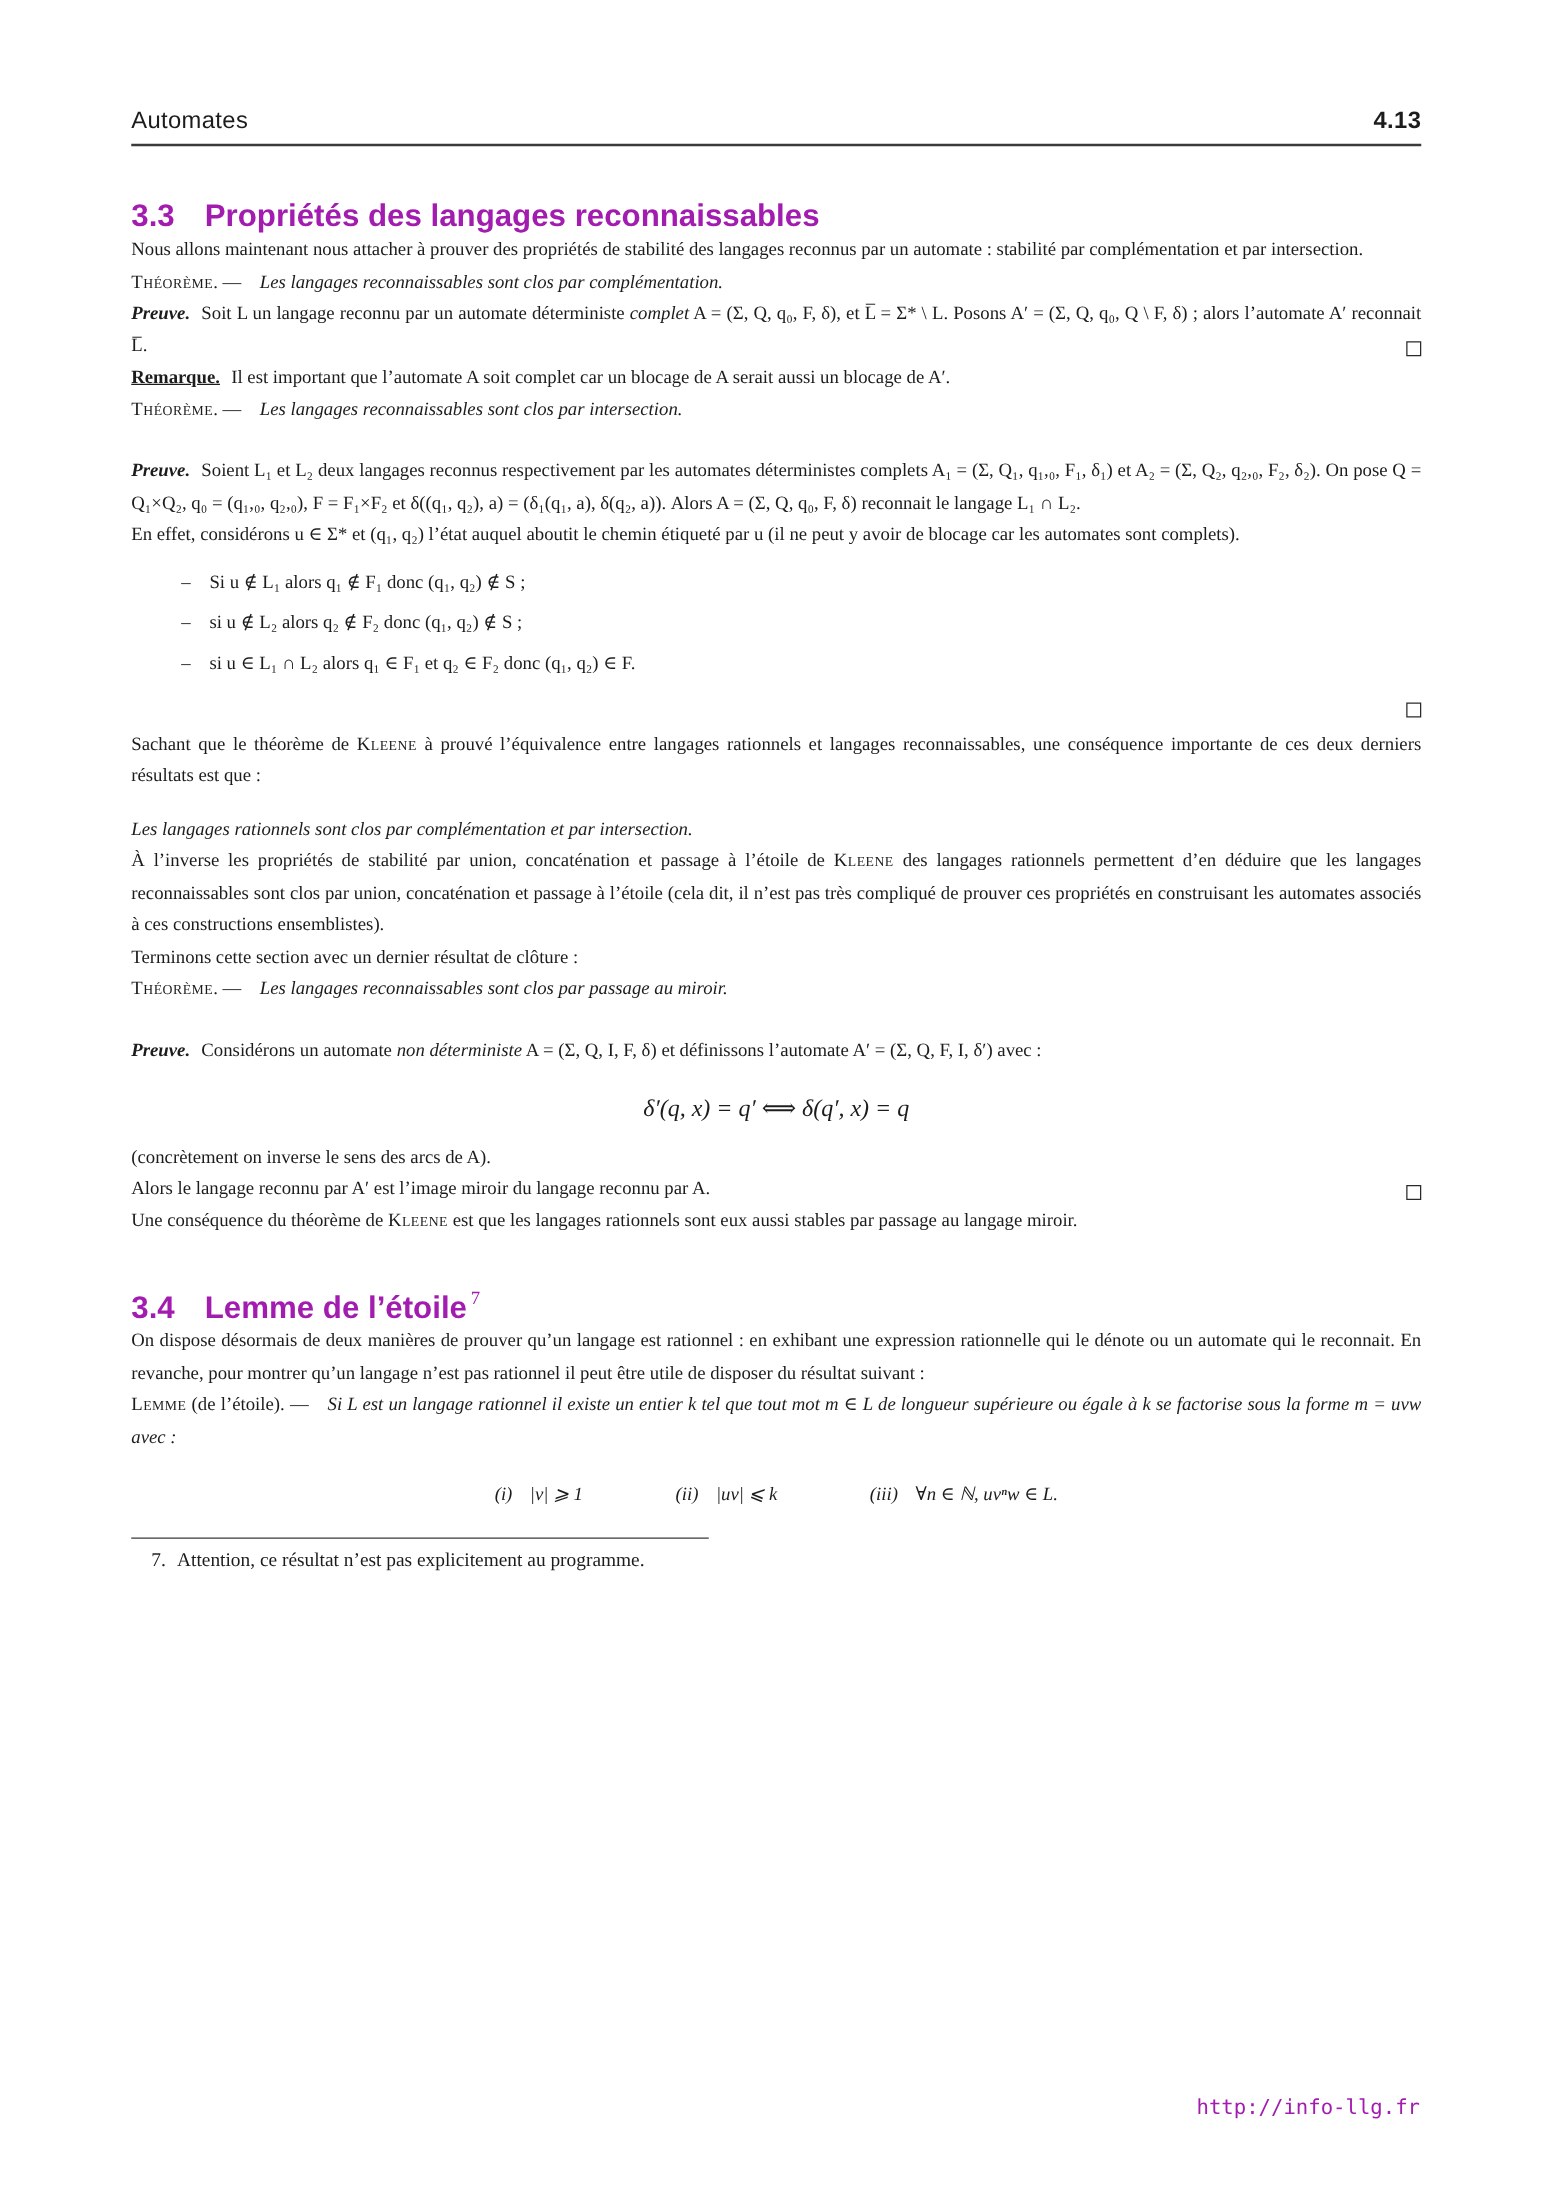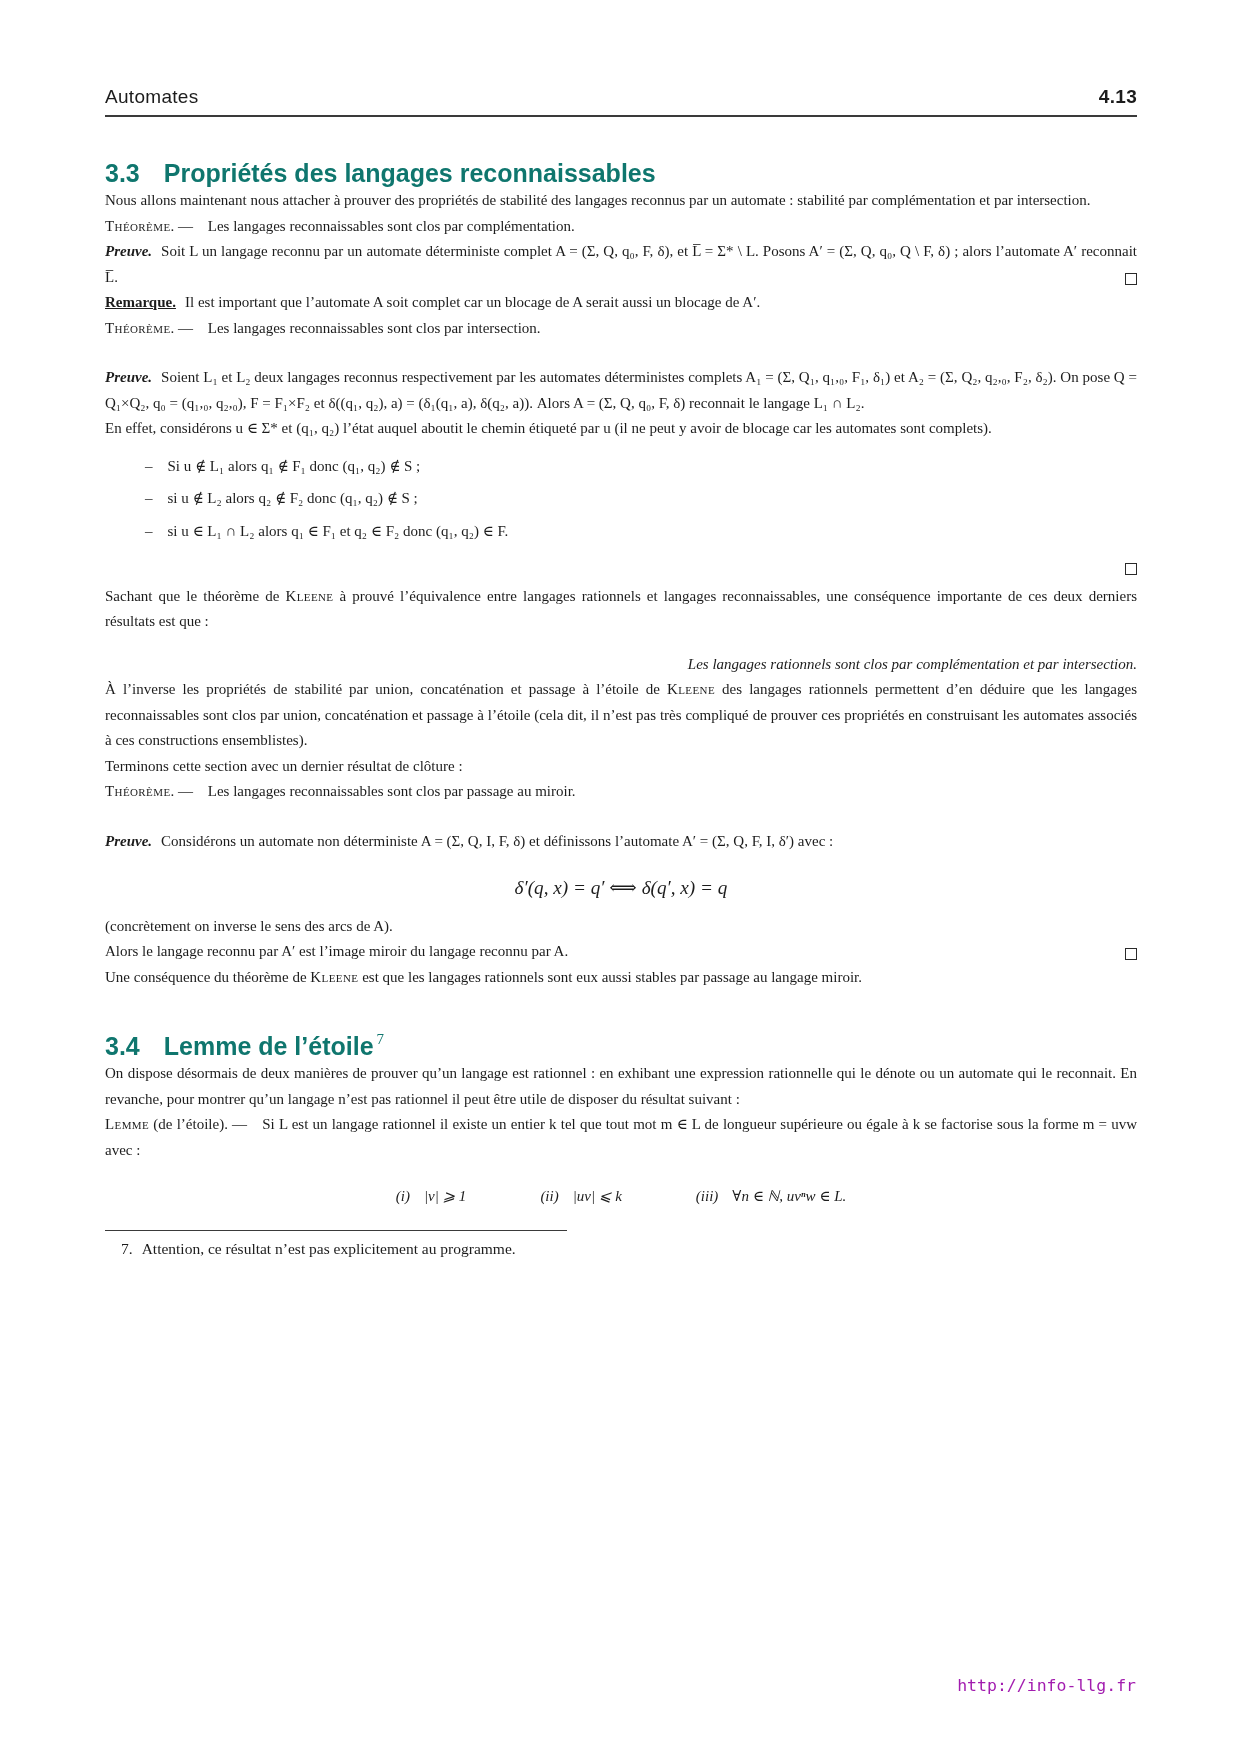--- a/index.html
+++ b/index.html
@@ -23,57 +23,57 @@
     padding-top: 86px; padding-bottom: 7px;
     border-bottom: 2px solid #3a3a3a;
     font-family: "Liberation Sans", "DejaVu Sans", sans-serif;
     font-size: 19px; letter-spacing: 0.3px;
   }
   .runhead .pageno { font-weight: bold; }
   
   .sechead {
     margin-top: 42px;
     font-family: "Liberation Sans", "DejaVu Sans", sans-serif;
-    font-size: 25px; font-weight: 700; color: #0f766e;
+    font-size: 25px; font-weight: 700; color: #a21caf;
     display: flex; gap: 24px; align-items: flex-start;
   }
   .sechead sup {
     font-family: "Liberation Serif", serif;
     font-weight: 400; font-size: 15px;
     position: relative; top: -2px; margin-left: 3px;
   }
   
   p.body, .blist, .qedline, .quote, .formula, .conds {
     font-size: 15px; line-height: 25.5px;
   }
   p.body { text-align: justify; margin: 0; }
   .mt { margin-top: 19px; }
   .blk { margin-top: 24px; }
   .sc { font-variant: small-caps; letter-spacing: 0.4px; }
-  .it { }
+  .it { font-style: italic; }
   .bi { font-weight: bold; font-style: italic; }
   .b  { font-weight: bold; text-decoration: underline; }
   .lbl-sep { margin-right: 11px; }
   .proof-label { margin-right: 9px; }
   .remark-label { margin-right: 9px; }
   .rel { position: relative; }
   .qed {
     display: inline-block;
     width: 12px; height: 12px;
     border: 1.4px solid #2a2a2a;
     background: #fff;
   }
   .qed-abs { position: absolute; right: 0; bottom: 5px; }
   .qedline { text-align: right; margin-top: 14px; }
   
   .blist { margin: 12px 0 0 40px; }
   .bitem { display: flex; gap: 15px; margin-top: 7px; }
   .bitem:first-child { margin-top: 0; }
   
-  .quote { text-align: right; font-style: italic; margin-top: 17px; }
+  .quote { text-align: left; font-style: italic; margin-top: 17px; }
   .formula { text-align: center; font-style: italic; margin-top: 21px; margin-bottom: 13px; font-size: 19.2px; }
   .conds {
     display: flex; justify-content: center; gap: 74px;
     font-style: italic; margin-top: 21px;
   }
   .cond { display: flex; gap: 14px; }
   
   .fnrule { margin-top: 20px; width: 462px; border-top: 1.5px solid #3a3a3a; }
   .fn {
     margin-top: 7px; margin-left: 16px;

